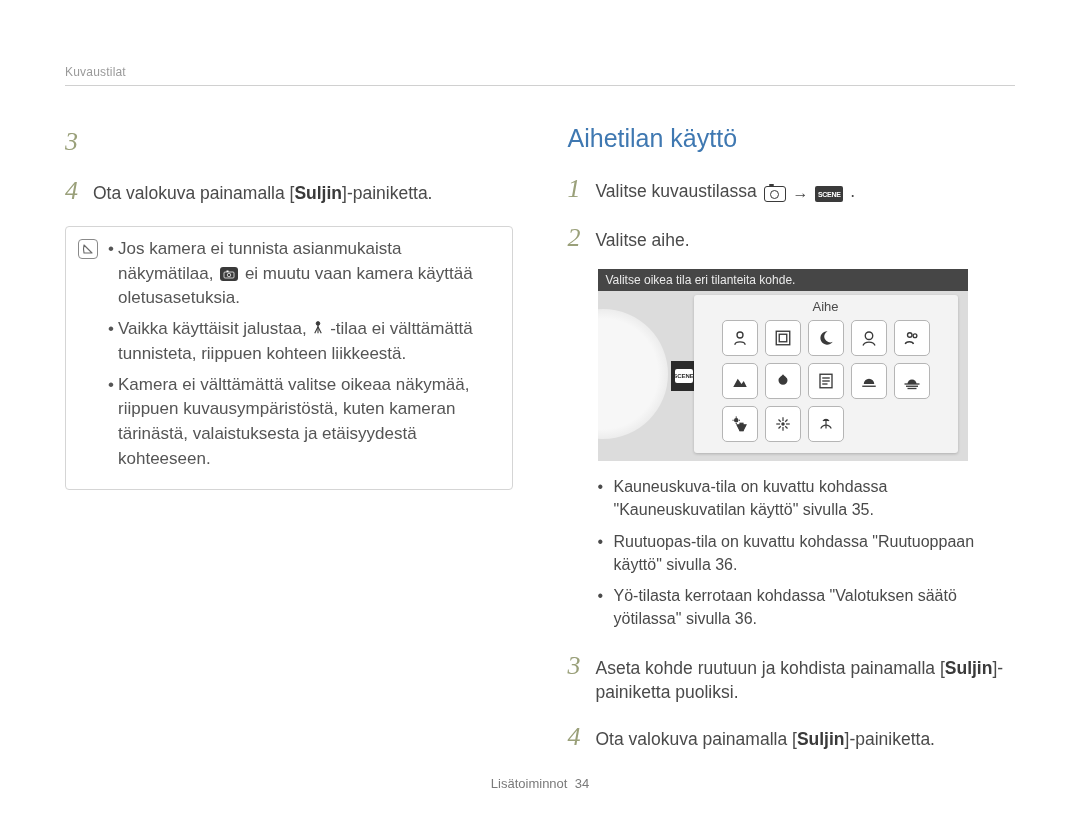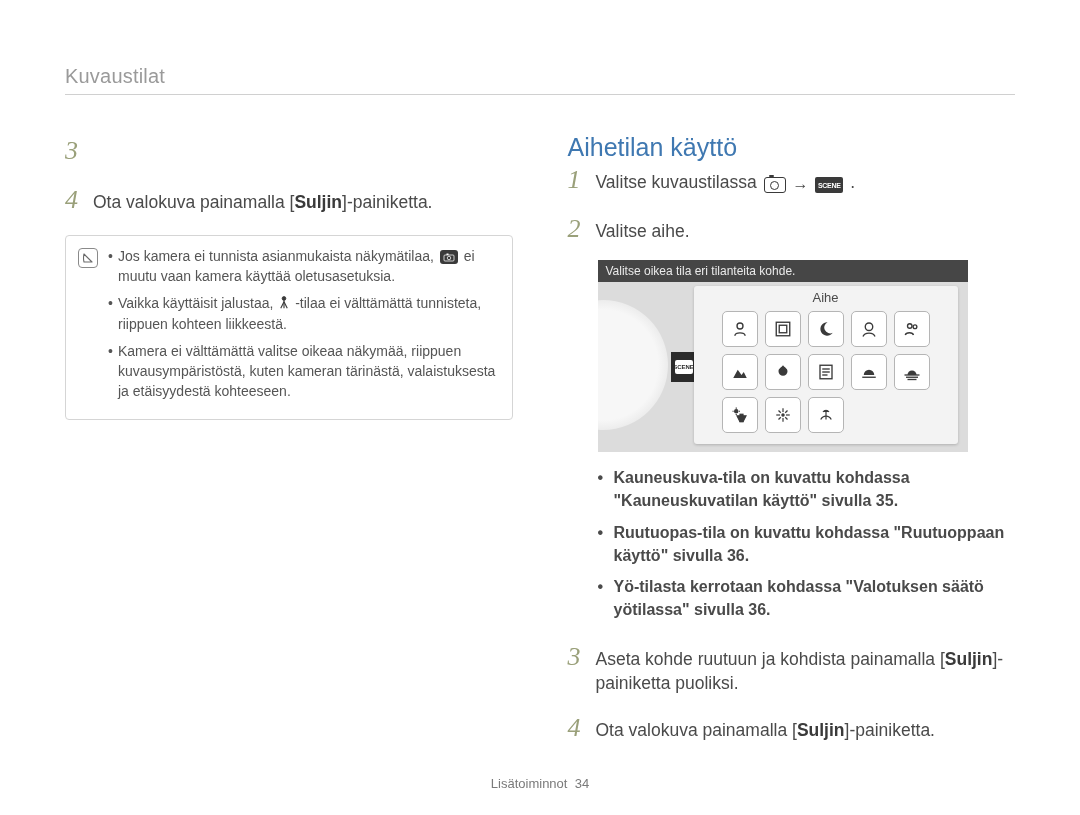--- a/index.html
+++ b/index.html
@@ -9,21 +9,21 @@
     color: #4a4a4a;
     position: relative;
   }
   .page {
     width: 1080px;
     height: 815px;
     padding: 65px 65px 30px 65px;
     position: relative;
   }
   .section-title {
-    font-size: 20px;
+    font-size: 12px;
     font-weight: 300;
     color: #9a9a9a;
     border-bottom: 1px solid #d0d0d0;
     padding-bottom: 6px;
     margin-bottom: 38px;
     letter-spacing: 0.2px;
   }
   .columns {
     display: flex;
     gap: 55px;
@@ -59,21 +59,21 @@
     border: 1.5px solid #8a8a8a;
     border-radius: 4px;
     display: flex;
     align-items: center; justify-content: center;
     flex-shrink: 0;
     margin-top: 2px;
   }
   .note-icon svg { width: 12px; height: 12px; }
   .note-list {
     list-style: none;
-    font-size: 14px;
+    font-size: 17px;
     line-height: 1.45;
     color: #555;
   }
   .note-list li {
     position: relative;
     padding-left: 10px;
     margin-bottom: 6px;
   }
   .note-list li::before {
     content: "\2022";
@@ -92,21 +92,21 @@
     background: #3a3a3a; border-radius: 3px;
   }
   .icon-smart svg { width:12px; height:9px; fill:#fff; }
   .icon-tripod { display:inline-block; }
   .icon-tripod svg { width:10px; height:13px; stroke:#3a3a3a; }
 
   .heading-right {
     font-size: 25px;
     color: #3f78b1;
     font-weight: 400;
-    margin-bottom: 0;
+    margin-bottom: 18px;
   }
   .intro {
     font-size: 16px;
     color: #4a4a4a;
     margin-bottom: 20px;
   }
   .icon-camera {
     display:inline-flex; align-items:center; justify-content:center;
     width:22px; height:16px;
     border:1.5px solid #3a3a3a; border-radius:3px;
@@ -207,21 +207,20 @@
     list-style: none;
     font-size: 16px;
     line-height: 1.45;
     color: #4a4a4a;
     margin: 8px 0 18px 30px;
   }
   .bullets li {
     position: relative;
     padding-left: 16px;
     margin-bottom: 8px;
-    font-weight: bold;
   }
   .bullets li::before {
     content: "\2022";
     position: absolute;
     left: 0;
   }
   .footer {
     position: absolute;
     left: 0; right: 0; bottom: 24px;
     text-align: center;

